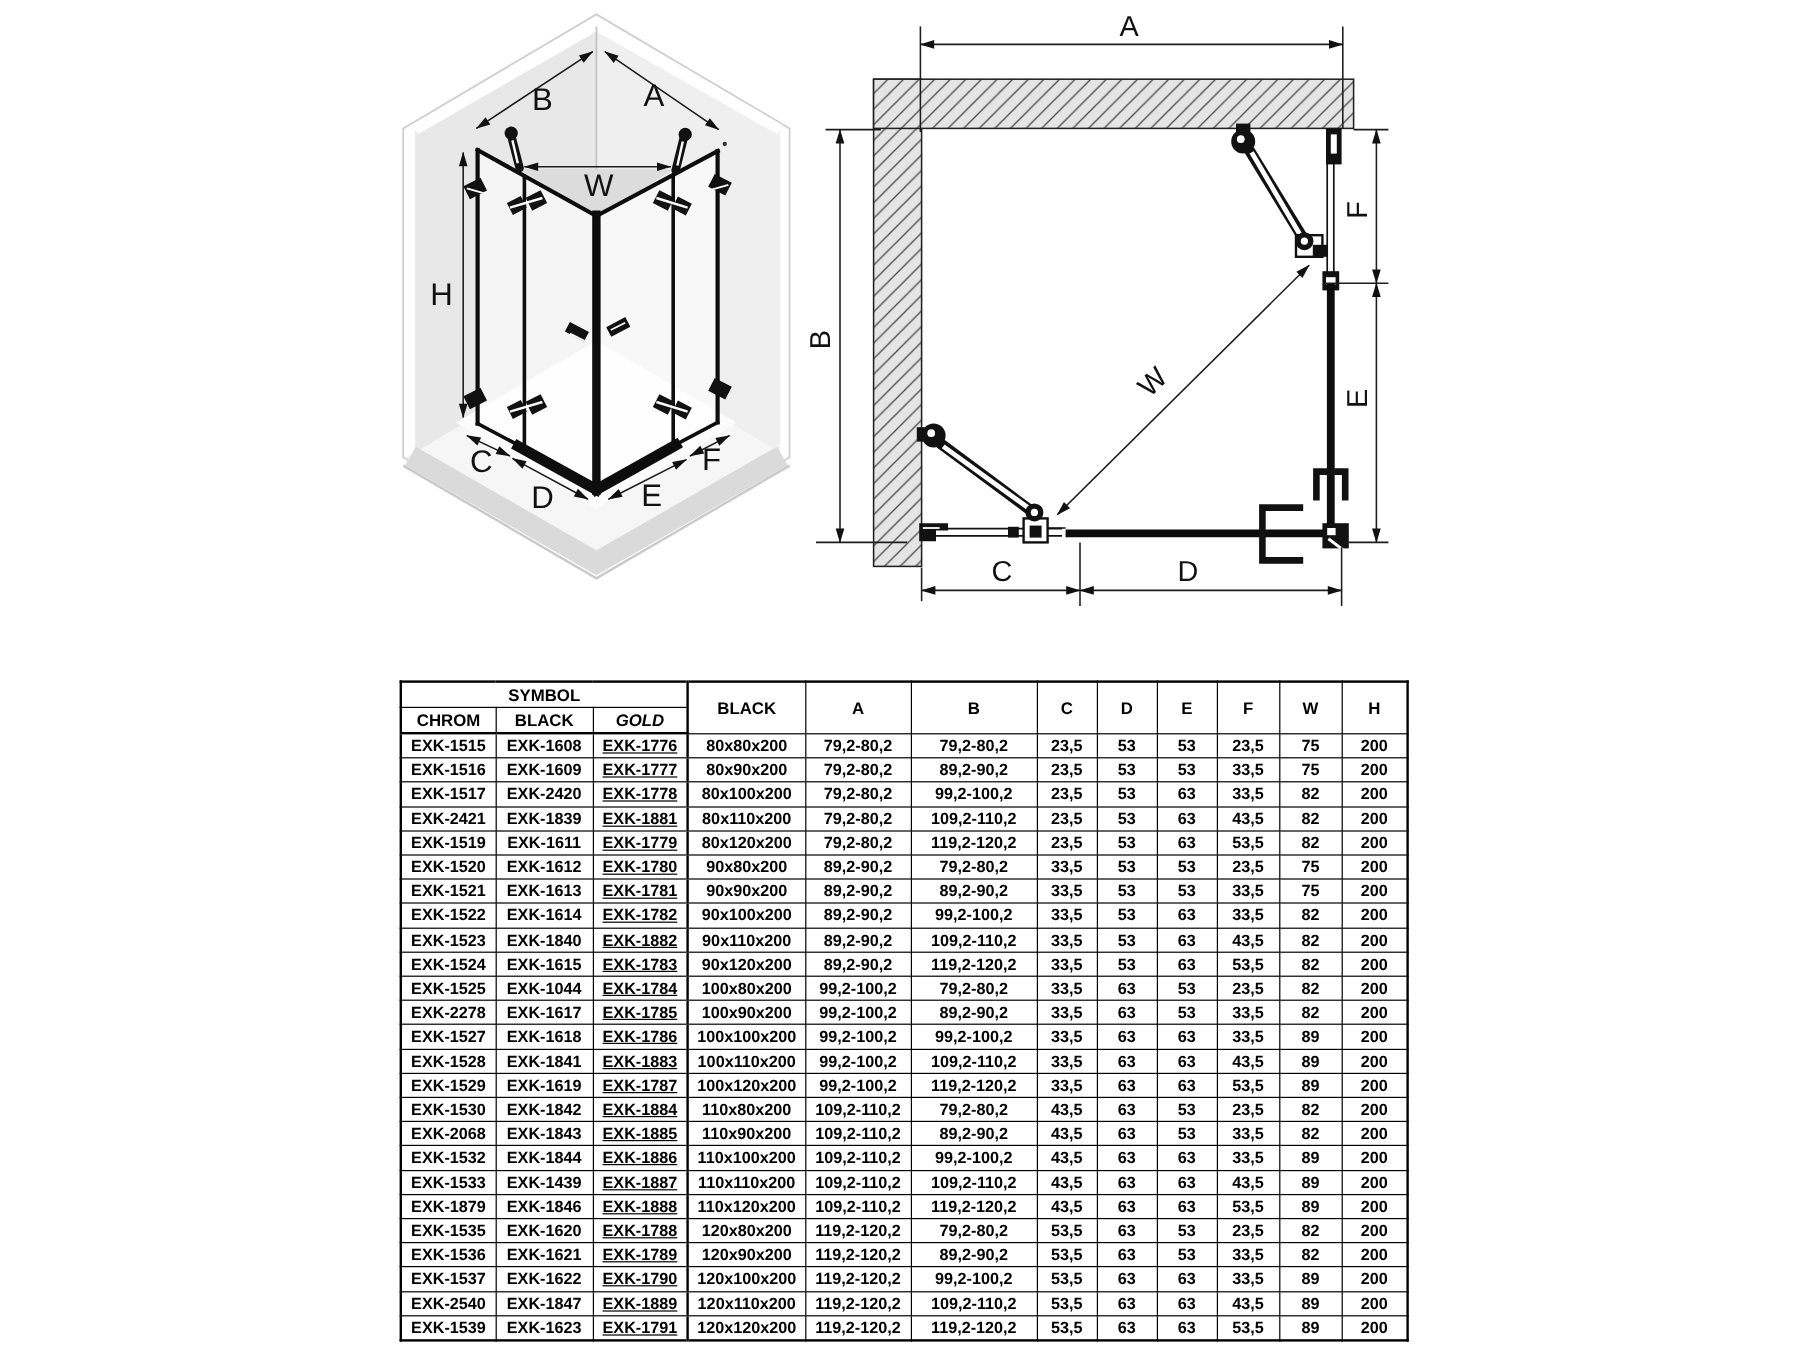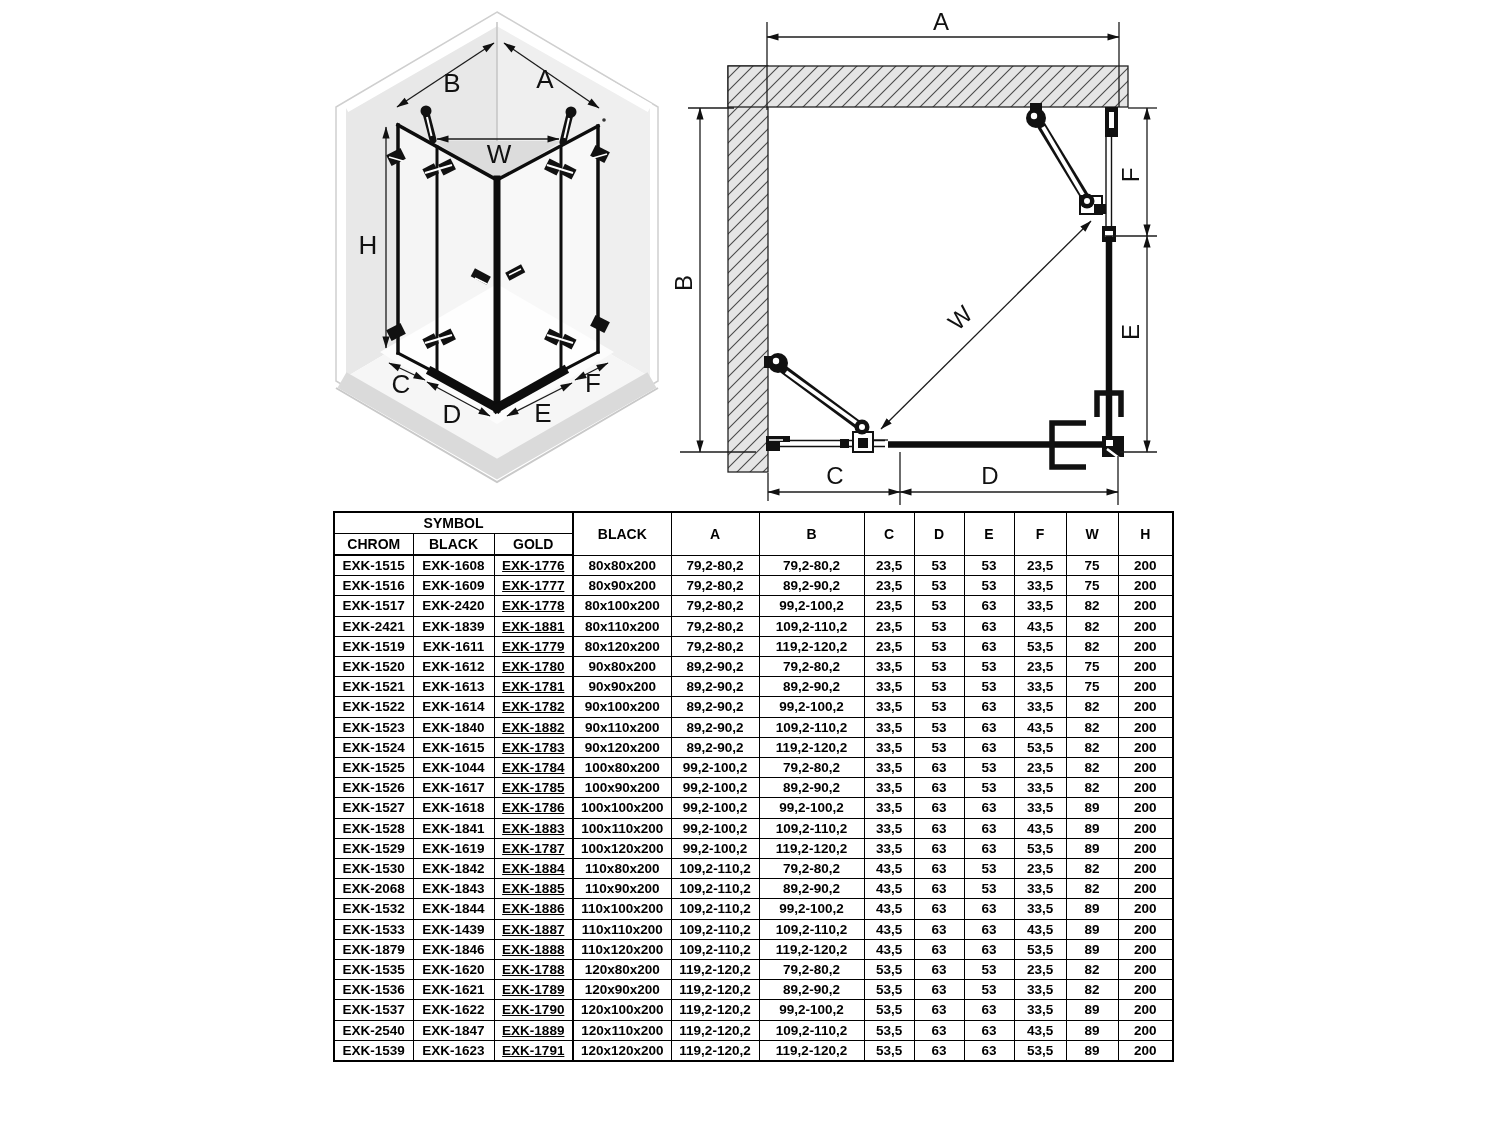--- a/index.html
+++ b/index.html
@@ -4,29 +4,29 @@
 <style>
   html,body{margin:0;padding:0;background:#fff;}
   .canvas{position:relative;width:1500px;height:1125px;background:#fff;overflow:hidden;
           font-family:"Liberation Sans",sans-serif;}
   svg.diag{position:absolute;}
   #iso{left:320px;top:0;width:350px;height:500px;}
   #plan{left:670px;top:0;width:520px;height:530px;}
   .lbl{font-family:"Liberation Sans",sans-serif;font-size:26px;fill:#111;}
   .lbl-sm{font-family:"Liberation Sans",sans-serif;font-size:24px;fill:#111;}
   .dim{stroke:#1c1c1c;stroke-width:1.3;fill:none;}
-  .tablewrap{position:absolute;left:333px;top:511px;}
+  .tablewrap{position:absolute;left:333px;top:567px;}
   table.spec{border-collapse:collapse;table-layout:fixed;width:839px;border:2.5px solid #000;background:#fff;}
   table.spec th,table.spec td{border:1.5px solid #000;text-align:center;vertical-align:middle;
       padding:0;color:#000;font-weight:bold;white-space:nowrap;overflow:hidden;}
   table.spec thead th{font-size:14px;height:20px;line-height:20px;}
   table.spec tbody td{font-size:13.5px;height:19.2px;line-height:19.2px;}
   table.spec thead tr.sub th{border-bottom:2.5px solid #000;}
   table.spec th.grp{border-right:2.5px solid #000;}
-  table.spec thead tr.sub th:nth-child(3){border-right:2.5px solid #000;}
+  table.spec thead tr.sub th:nth-child(3){border-right:2.5px solid #000;font-style:italic;}
   table.spec tbody td:nth-child(3){border-right:2.5px solid #000;text-decoration:underline;}
 </style>
 </head>
 <body>
 
 <div class="canvas">
 
   <svg id="iso" class="diag" viewBox="320 0 350 500">
     <defs>
       <marker id="ar1" markerUnits="userSpaceOnUse" markerWidth="13" markerHeight="9" refX="12" refY="4.5" orient="auto-start-reverse">
@@ -415,21 +415,21 @@
             <td>99,2-100,2</td>
             <td>79,2-80,2</td>
             <td>33,5</td>
             <td>63</td>
             <td>53</td>
             <td>23,5</td>
             <td>82</td>
             <td>200</td>
           </tr>
           <tr>
-            <td>EXK-1526</td>
+            <td>EXK-2278</td>
             <td>EXK-1617</td>
             <td>EXK-1785</td>
             <td>100x90x200</td>
             <td>99,2-100,2</td>
             <td>89,2-90,2</td>
             <td>33,5</td>
             <td>63</td>
             <td>53</td>
             <td>33,5</td>
             <td>82</td>

